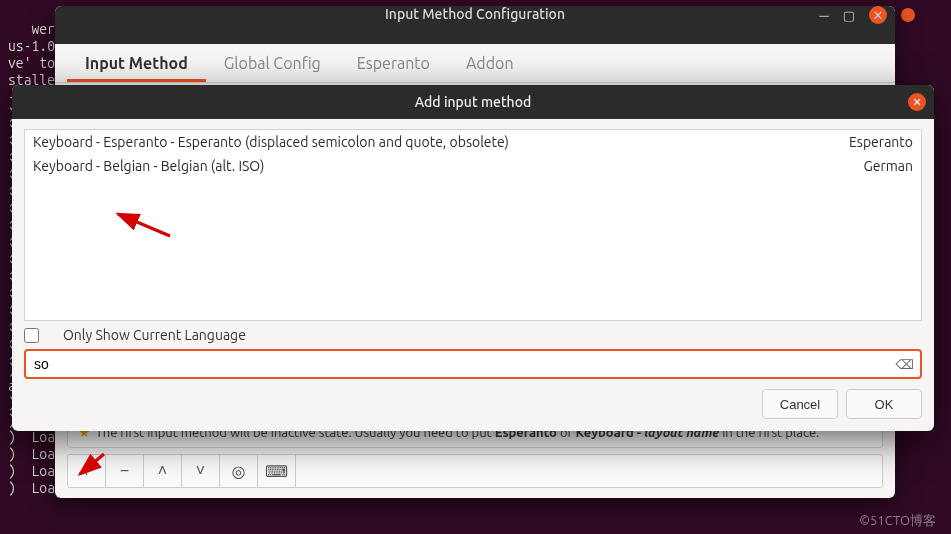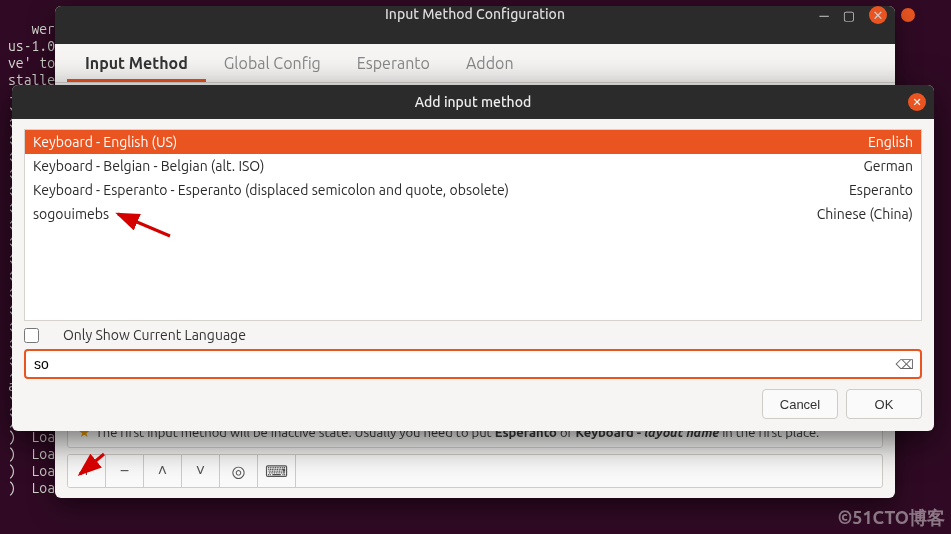--- a/index.html
+++ b/index.html
@@ -27,21 +27,21 @@
 .list-row.selected { background: #e95420; color: #fff; }
 .check-row { margin: 0 12px 6px; display: flex; align-items: center; gap: 24px; font-size: 14px; color: #333; }
 .check-row input { width: 15px; height: 15px; }
 .search-wrap { margin: 0 12px 10px; position: relative; }
 .search-wrap input { width: 100%; height: 30px; border: 2px solid #e95420; border-radius: 4px; padding: 0 32px 0 8px; font-size: 14px; background: #fff; outline: none; }
 .search-wrap .clear { position: absolute; right: 8px; top: 50%; transform: translateY(-50%); font-size: 13px; color: #666; cursor: pointer; }
 .dlg-buttons { display: flex; justify-content: flex-end; gap: 8px; padding: 0 12px 12px; }
 .dlg-buttons button { min-width: 76px; height: 30px; background: #fafafa; border: 1px solid #cfcbc6; border-radius: 4px; font-size: 13px; color: #333; cursor: pointer; }
 .arrow-annot { position: absolute; pointer-events: none; }
 .arrow-annot svg { display: block; }
-.watermark { position: absolute; right: 6px; bottom: 4px; color: rgba(255,255,255,.45); font-size: 18px; font-weight: bold; }
+.watermark { position: absolute; right: 15px; bottom: 4px; color: rgba(255,255,255,.45); font-size: 13px; }
 </style>
 </head>
 <body>
 
 <div class="terminal-bg">
   <span> were
 us-1.0
 ve' to
 stalle
 -d-f-
@@ -103,35 +103,27 @@
     </div>
   </div>
 </div>
 
 <div class="dialog">
   <div class="dlg-title">
     <span>Add input method</span>
     <span class="dlg-close">✕</span>
   </div>
   <div class="list-wrap">
-    <div class="list-row selected">
-      <span>Keyboard - English (US)</span>
-      <span>English</span>
-    </div>
-    <div class="list-row">
-      <span>Keyboard - Belgian - Belgian (alt. ISO)</span>
-      <span>German</span>
-    </div>
     <div class="list-row">
       <span>Keyboard - Esperanto - Esperanto (displaced semicolon and quote, obsolete)</span>
       <span>Esperanto</span>
     </div>
     <div class="list-row">
-      <span>sogouimebs</span>
-      <span>Chinese (China)</span>
+      <span>Keyboard - Belgian - Belgian (alt. ISO)</span>
+      <span>German</span>
     </div>
   </div>
   <label class="check-row">
     <input type="checkbox" style="">
     <span>Only Show Current Language</span>
   </label>
   <div class="search-wrap">
     <input type="text" value="so" style="">
     <span class="clear">⌫</span>
   </div>

